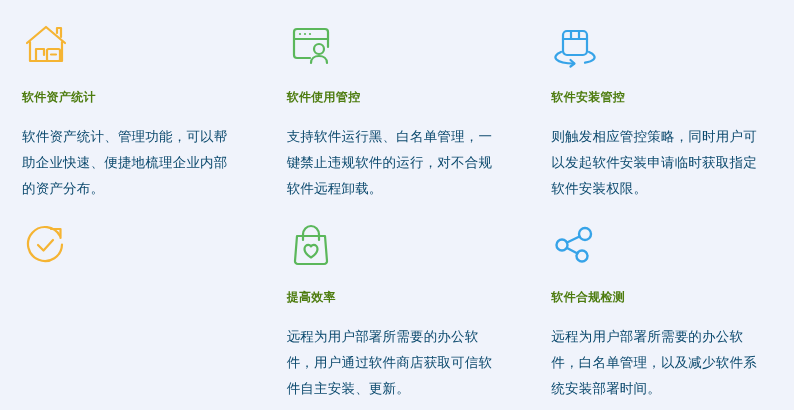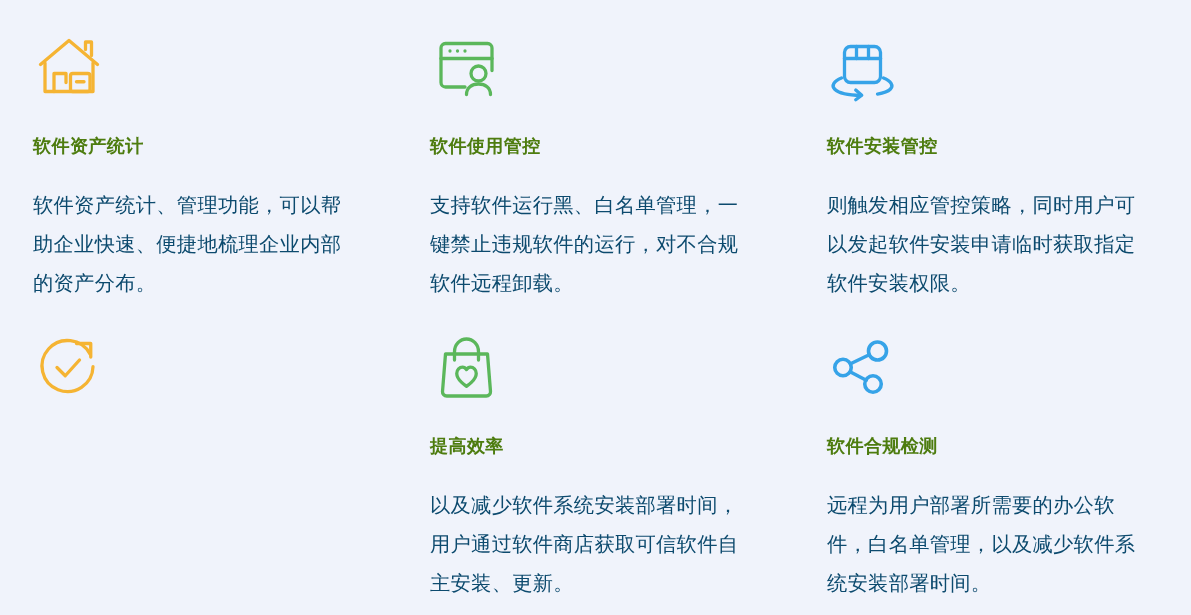--- a/index.html
+++ b/index.html
@@ -121,21 +121,21 @@
 
   <div class="feature-card col2 row2">
     <div class="icon-wrap">
       <svg width="48" height="48" viewBox="0 0 48 48" fill="none" stroke="#5bb75b" stroke-width="2.2" stroke-linecap="round" stroke-linejoin="round">
         <path d="M10 15 L38 15 L40 40 C40.1 41.6 38.9 43 37.2 43 L10.8 43 C9.1 43 7.9 41.6 8 40 Z"></path>
         <path d="M16 19 L16 13.5 C16 8.8 19.6 5 24 5 C28.4 5 32 8.8 32 13.5 L32 19"></path>
         <path d="M24 36.5 C24 36.5 17.5 32.5 17.5 28 C17.5 25.5 19.4 23.8 21.3 23.8 C22.6 23.8 23.5 24.6 24 25.4 C24.5 24.6 25.4 23.8 26.7 23.8 C28.6 23.8 30.5 25.5 30.5 28 C30.5 32.5 24 36.5 24 36.5 Z"></path>
       </svg>
     </div>
     <div class="feature-title">提高效率</div>
-    <div class="feature-desc">以及减少软件系统安装部署时间，用户通过软件商店获取可信软件自主安装、更新。</div>
+    <div class="feature-desc">远程为用户部署所需要的办公软件，用户通过软件商店获取可信软件自主安装、更新。</div>
   </div>
 
   <div class="feature-card col3 row2">
     <div class="icon-wrap">
       <svg width="48" height="48" viewBox="0 0 48 48" fill="none" stroke="#36a3e8" stroke-width="2.4" stroke-linecap="round" stroke-linejoin="round">
         <circle cx="34" cy="13" r="6"></circle>
         <circle cx="11" cy="24" r="5.5"></circle>
         <circle cx="31" cy="35" r="5.5"></circle>
         <line x1="16" y1="21.5" x2="28.5" y2="15.5"></line>
         <line x1="16" y1="27" x2="26.5" y2="32.5"></line>

